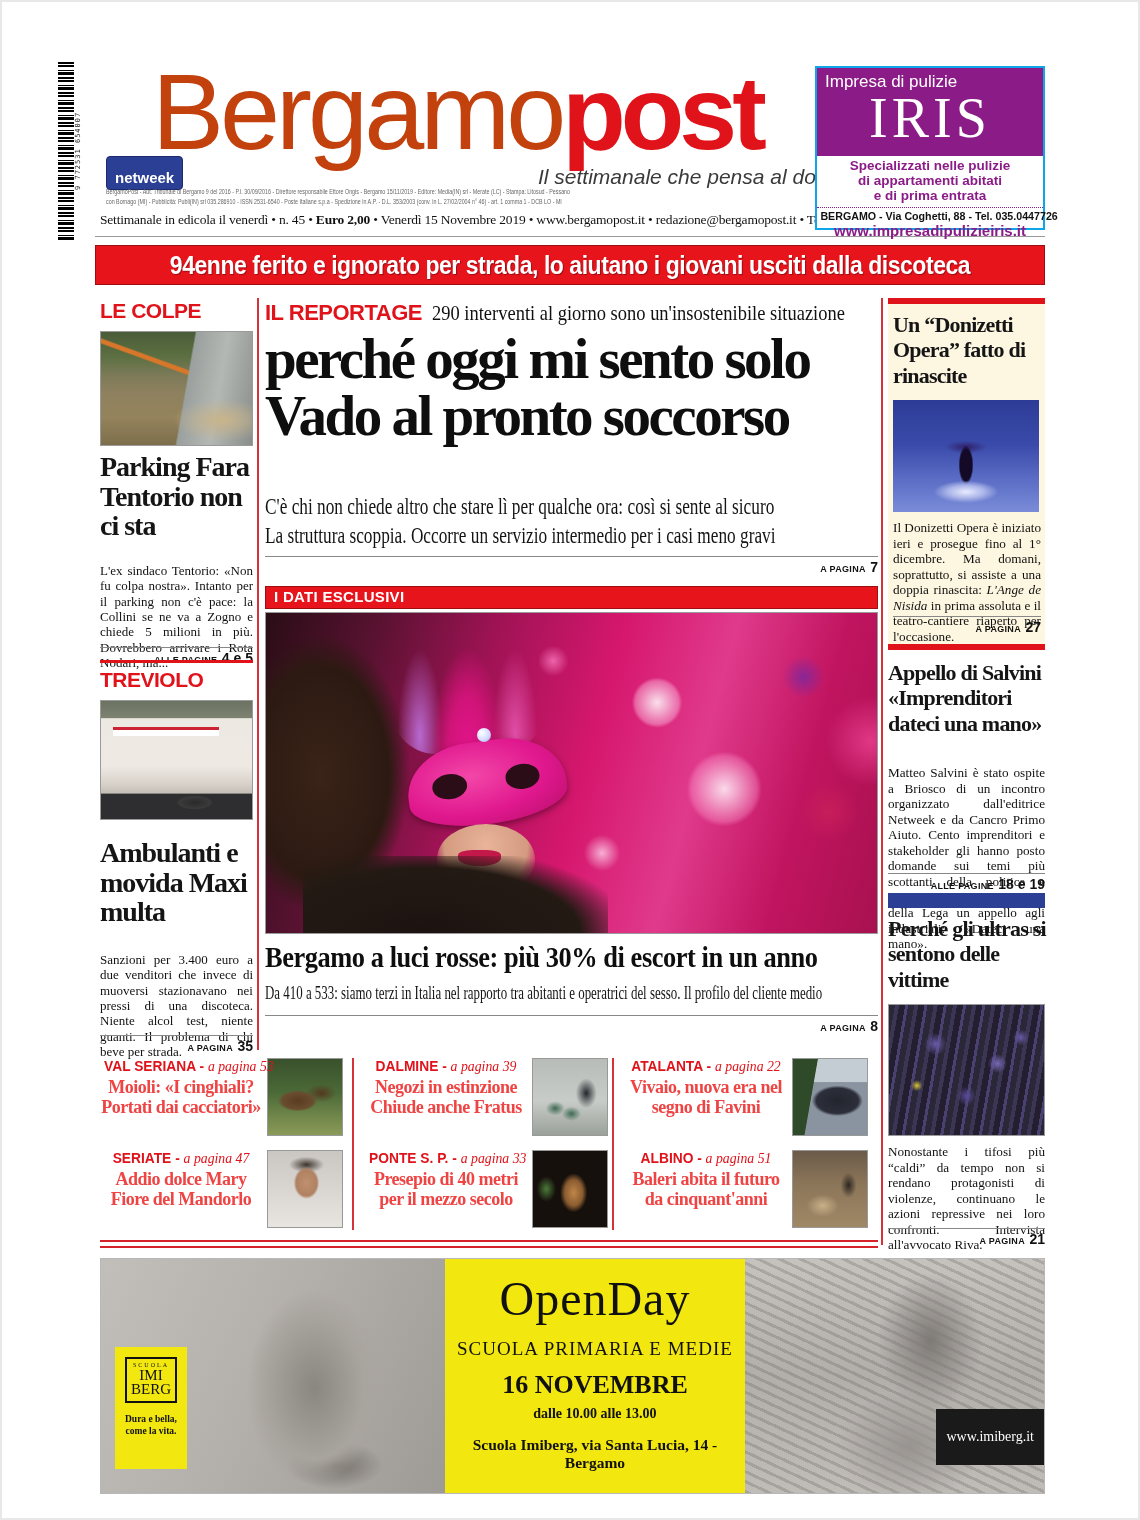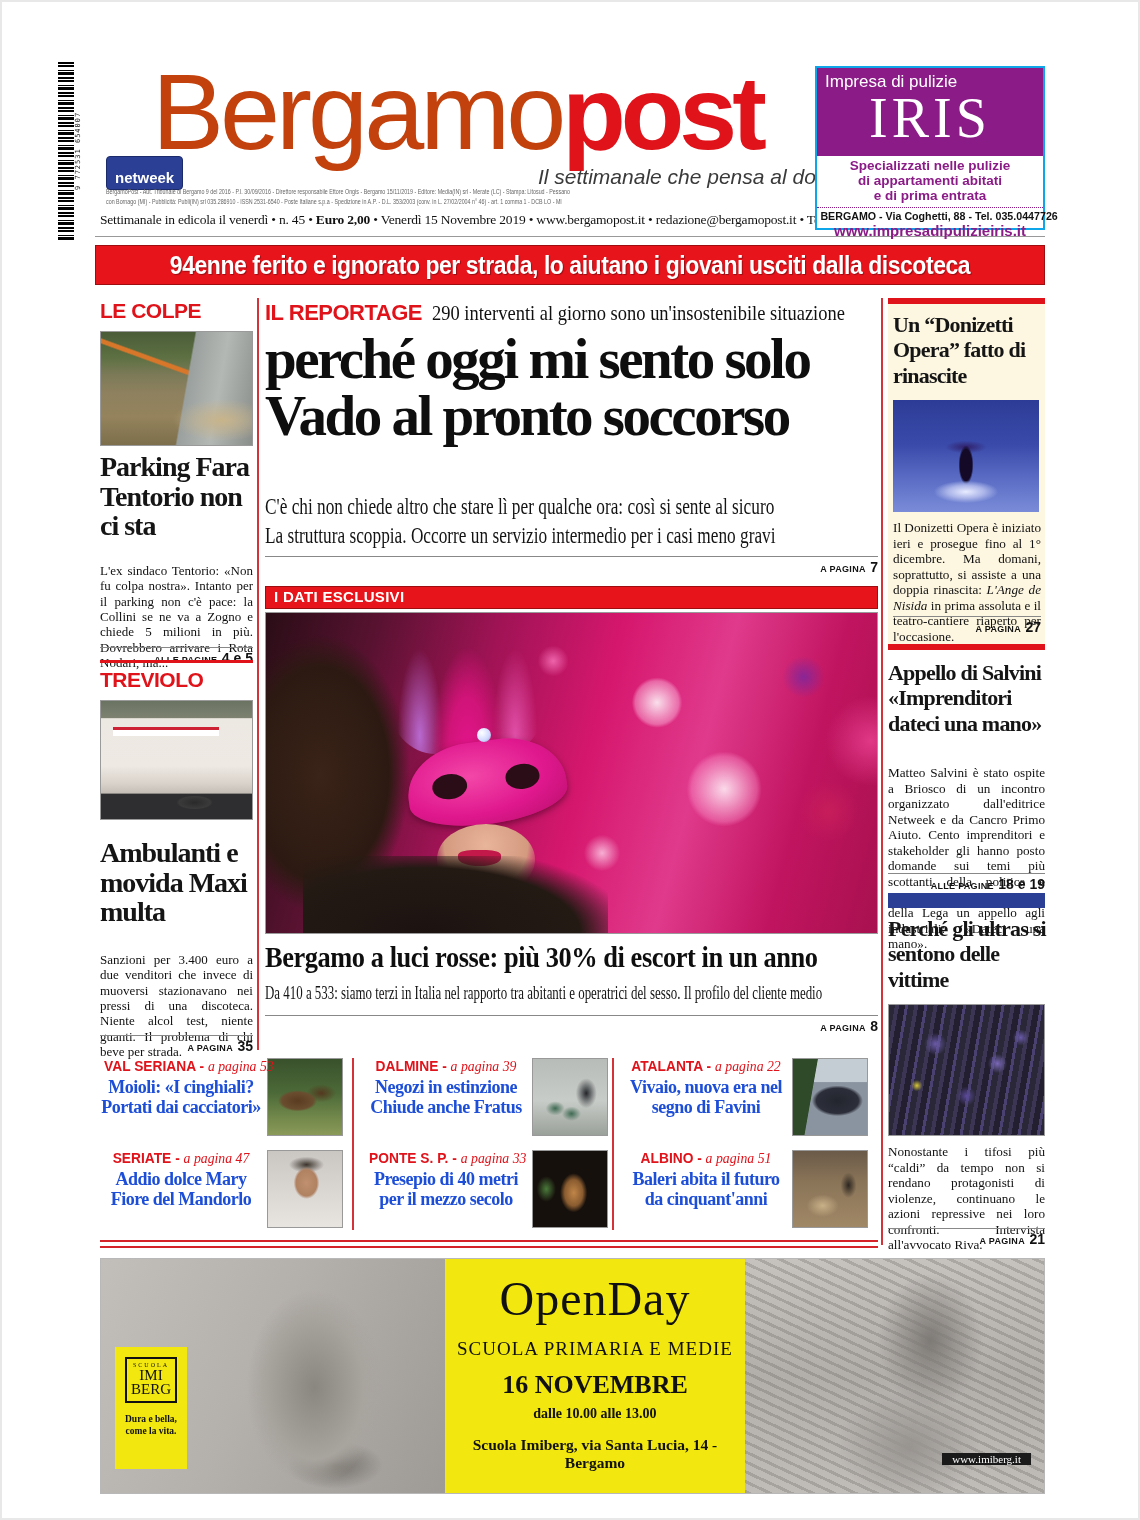--- a/index.html
+++ b/index.html
@@ -207,21 +207,21 @@
   .ultras-page { top:1228px; width:157px; }
 
   
   .teasers { left:100px; top:1056px; width:778px; height:180px; }
   .tdiv { position:absolute; top:2px; width:2px; height:172px; background:#d5333a; }
   .tcell { position:absolute; width:245px; height:84px; display:flex; gap:5px; }
   .tcell .txt { width:162px; text-align:center; }
   .tcell .kick { font-family:"Liberation Sans", sans-serif; font-weight:bold; font-size:14.5px;
     color:#e0121a; white-space:nowrap; transform:scaleX(.95); transform-origin:center;}
   .tcell .kick i { font-family:"Liberation Serif", serif; font-weight:normal; font-style:italic; font-size:14.5px; }
-  .tcell .ttl { font-weight:bold; font-size:18px; line-height:1.12; letter-spacing:-0.5px; color:#1d4ed8; margin-top:2px;}
+  .tcell .ttl { font-weight:bold; font-size:18px; line-height:1.12; letter-spacing:-0.5px; color:#ef4444; margin-top:2px;}
   .tphoto { width:76px; height:78px; border:1px solid #999; }
   .tp1 { background:radial-gradient(ellipse 26px 14px at 40% 55%, #5a3c22 0%, #6a4c2e 60%, transparent 75%),
     radial-gradient(ellipse 20px 12px at 72% 45%, #54381f 0%, transparent 75%),
     linear-gradient(to bottom, #39512c 0%, #4c6a38 45%, #70864a 75%, #8a9a58 100%); }
   .tp2 { background:radial-gradient(ellipse 14px 20px at 72% 45%, #23252a 0%, transparent 75%),
     radial-gradient(ellipse 12px 9px at 30% 65%, #3e6a52 0%, transparent 80%),
     radial-gradient(ellipse 12px 9px at 52% 72%, #3e6a52 0%, transparent 80%),
     linear-gradient(to bottom, #b8bcb8 0%, #c8ccc8 55%, #9aa09a 100%); }
   .tp3 { background:linear-gradient(100deg, #2e4a28 0 28%, transparent 29%),
     radial-gradient(ellipse 30px 18px at 60% 55%, #23252e 0%, #2c2e3a 70%, transparent 85%),
@@ -257,22 +257,22 @@
   .ad .mid .l1 { font-family:"Liberation Serif", serif; font-size:19px; letter-spacing:1px; margin-top:12px; }
   .ad .mid .l2 { font-family:"Liberation Serif", serif; font-weight:bold; font-size:26px; margin-top:10px; }
   .ad .mid .l3 { font-family:"Liberation Serif", serif; font-weight:bold; font-size:14px; margin-top:6px; }
   .ad .mid .l4 { font-family:"Liberation Serif", serif; font-weight:bold; font-size:15.5px; margin-top:14px; }
   .ad .right { position:relative; width:300px;
     background:
       radial-gradient(ellipse 70px 90px at 62% 35%, #7e7a76 0%, transparent 75%),
       radial-gradient(ellipse 90px 70px at 55% 80%, #989490 0%, transparent 80%),
       repeating-linear-gradient(25deg, rgba(90,88,84,.25) 0 3px, transparent 3px 9px),
       linear-gradient(to bottom, #c6c2be 0%, #b2aeaa 50%, #c0bcb8 100%); }
-  .url-box { position:absolute; right:13px; bottom:28px; background:#1a1a1a; color:#fff;
-    font-family:"Liberation Serif", serif; font-size:11px; padding:0 10px; }
+  .url-box { position:absolute; right:0; bottom:28px; background:#1a1a1a; color:#fff;
+    font-family:"Liberation Serif", serif; font-size:14px; padding:20px 10px; }
 </style>
 </head>
 <body>
 
 <div class="page">
 
   <div class="abs barcode">
     <div class="stripes"></div>
     <div class="digits">9 772531 654007</div>
   </div>

